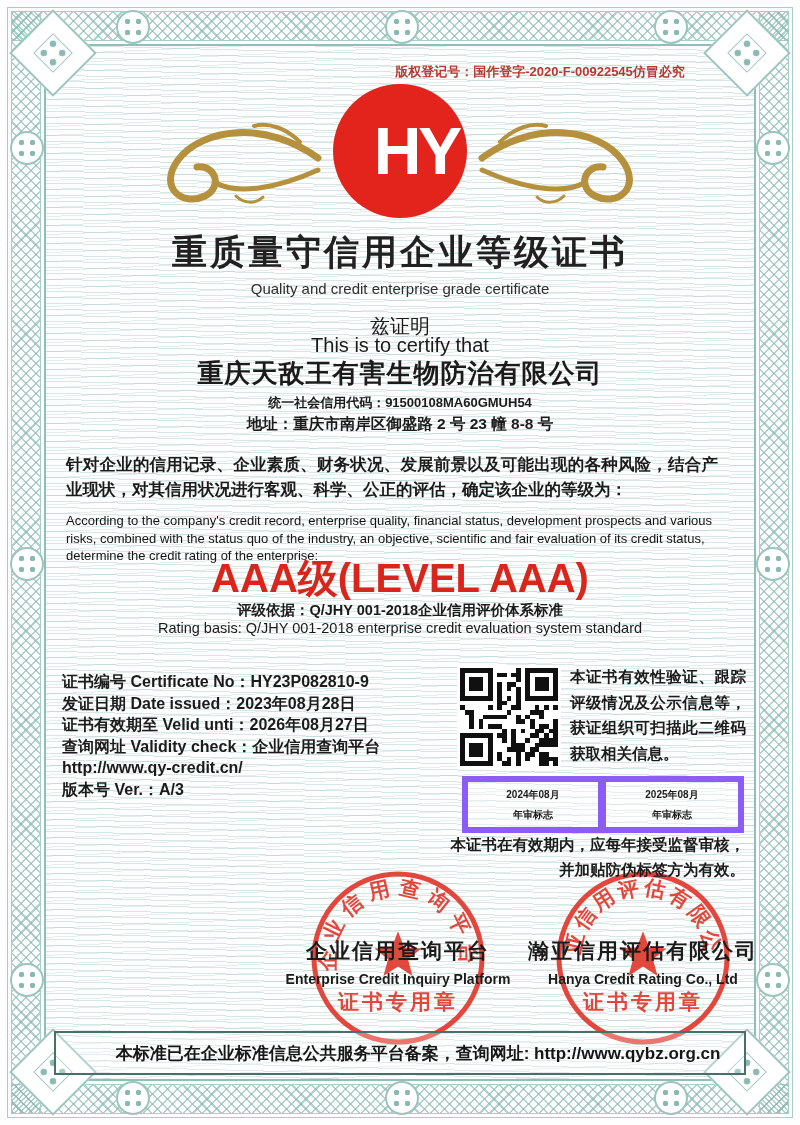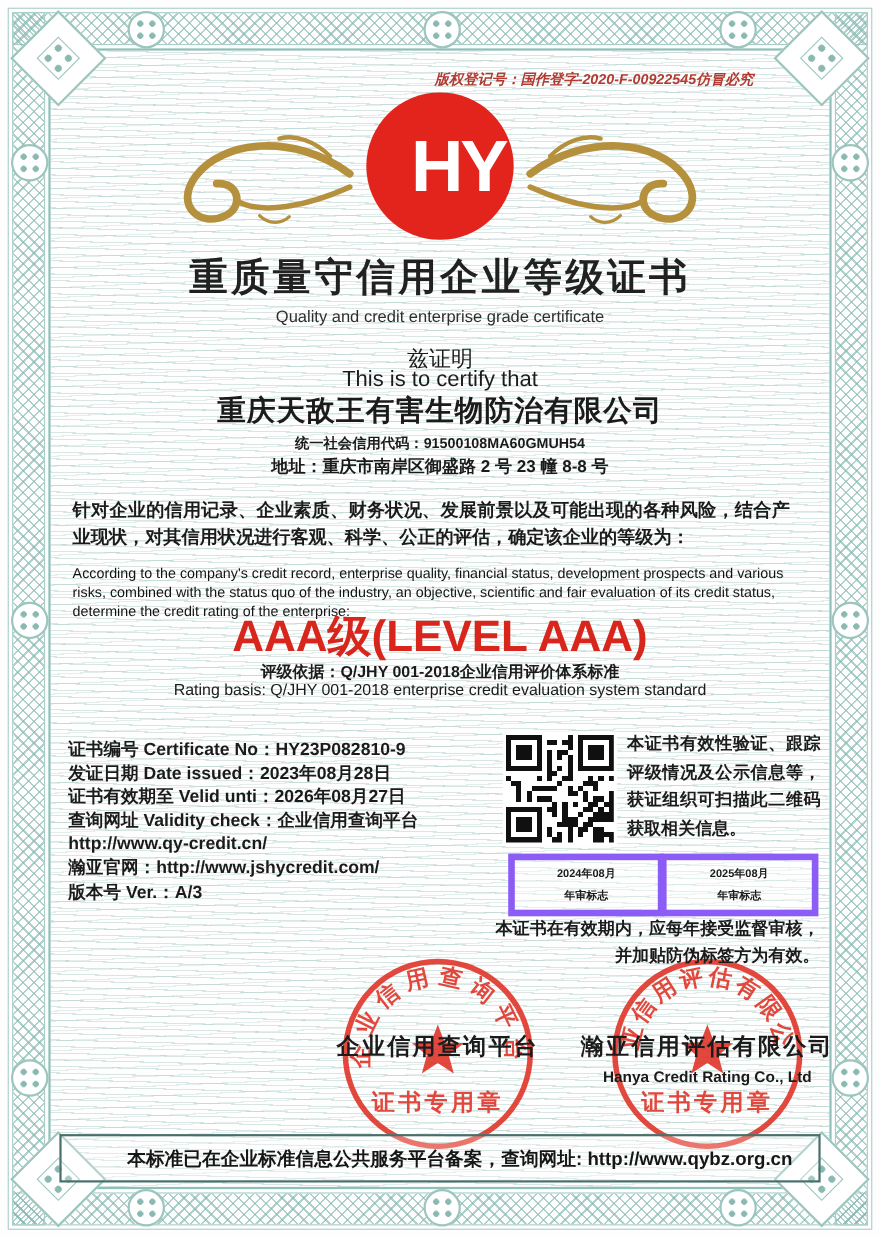--- a/index.html
+++ b/index.html
@@ -31,21 +31,21 @@
     background:radial-gradient(#8ab9b2 3px,transparent 3.5px) 0 0/13px 13px;}
   .cd-tl{left:22px;top:22px;} .cd-tr{right:22px;top:22px;}
   .cd-bl{left:22px;bottom:22px;} .cd-br{right:22px;bottom:22px;}
   .medallion{position:absolute;width:30px;height:30px;border-radius:50%;background:#fff;
     border:2px solid #9cc5be;z-index:1;}
   .medallion::after{content:"";position:absolute;inset:4px;
     background:radial-gradient(#8ab9b2 2.6px,transparent 3px) 0 0/11px 11px;}
   
   .abs{position:absolute;z-index:3;}
   .ctr{left:0;width:800px;text-align:center;}
-  .copyright{top:63px;left:280px;width:520px;text-align:center;font-size:13px;color:#b23a31;font-weight:600;font-style:italic;}
+  .copyright{top:63px;left:280px;width:520px;text-align:center;font-size:13px;color:#b23a31;font-weight:600;}
   .logo{left:333px;top:84px;width:134px;height:134px;border-radius:50%;background:#e2241d;
     display:flex;align-items:center;justify-content:center;}
   .logo span{color:#fff;font-size:66px;font-weight:900;letter-spacing:-3px;font-family:"Liberation Sans",sans-serif;margin-left:33px;}
   .flourish{position:absolute;z-index:2;top:100px;width:238px;height:106px;}
   .flourish.l{left:86px;} .flourish.r{left:476px;transform:scaleX(-1);}
   .title{top:229px;font-size:35px;font-weight:600;letter-spacing:3px;color:#212121;}
   .subtitle{top:280px;font-size:15px;color:#2e2e2e;}
   .certify-cn{top:313px;font-size:20px;font-weight:400;}
   .certify-en{top:334px;font-size:20px;}
   .company{top:356px;font-size:26px;font-weight:700;letter-spacing:1px;}
@@ -139,21 +139,20 @@
 <div class="abs ctr level">AAA级(LEVEL AAA)</div>
 <div class="abs ctr rating-cn">评级依据：Q/JHY 001-2018企业信用评价体系标准</div>
 <div class="abs ctr rating-en">Rating basis: Q/JHY 001-2018 enterprise credit evaluation system standard</div>
 
 <div class="abs details">
   <div>证书编号 Certificate No：HY23P082810-9</div>
   <div>发证日期 Date issued：2023年08月28日</div>
   <div>证书有效期至 Velid unti：2026年08月27日</div>
   <div>查询网址 Validity check：企业信用查询平台</div>
   <div>http://www.qy-credit.cn/</div>
-  <div>瀚亚官网：http://www.jshycredit.com/</div>
   <div>版本号 Ver.：A/3</div>
 </div>
 
 <div class="abs qr-box"><svg viewBox="0 0 21 21" width="98" height="98" shape-rendering="crispEdges">
       <path d="M0 0h1v1h-1zM0 1h1v1h-1zM0 2h1v1h-1zM0 3h1v1h-1zM0 4h1v1h-1zM0 5h1v1h-1zM0 6h1v1h-1zM1 0h1v1h-1zM1 6h1v1h-1zM2 0h1v1h-1zM2 2h1v1h-1zM2 3h1v1h-1zM2 4h1v1h-1zM2 6h1v1h-1zM3 0h1v1h-1zM3 2h1v1h-1zM3 3h1v1h-1zM3 4h1v1h-1zM3 6h1v1h-1zM4 0h1v1h-1zM4 2h1v1h-1zM4 3h1v1h-1zM4 4h1v1h-1zM4 6h1v1h-1zM5 0h1v1h-1zM5 6h1v1h-1zM6 0h1v1h-1zM6 1h1v1h-1zM6 2h1v1h-1zM6 3h1v1h-1zM6 4h1v1h-1zM6 5h1v1h-1zM6 6h1v1h-1zM14 0h1v1h-1zM14 1h1v1h-1zM14 2h1v1h-1zM14 3h1v1h-1zM14 4h1v1h-1zM14 5h1v1h-1zM14 6h1v1h-1zM15 0h1v1h-1zM15 6h1v1h-1zM16 0h1v1h-1zM16 2h1v1h-1zM16 3h1v1h-1zM16 4h1v1h-1zM16 6h1v1h-1zM17 0h1v1h-1zM17 2h1v1h-1zM17 3h1v1h-1zM17 4h1v1h-1zM17 6h1v1h-1zM18 0h1v1h-1zM18 2h1v1h-1zM18 3h1v1h-1zM18 4h1v1h-1zM18 6h1v1h-1zM19 0h1v1h-1zM19 6h1v1h-1zM20 0h1v1h-1zM20 1h1v1h-1zM20 2h1v1h-1zM20 3h1v1h-1zM20 4h1v1h-1zM20 5h1v1h-1zM20 6h1v1h-1zM0 14h1v1h-1zM0 15h1v1h-1zM0 16h1v1h-1zM0 17h1v1h-1zM0 18h1v1h-1zM0 19h1v1h-1zM0 20h1v1h-1zM1 14h1v1h-1zM1 20h1v1h-1zM2 14h1v1h-1zM2 16h1v1h-1zM2 17h1v1h-1zM2 18h1v1h-1zM2 20h1v1h-1zM3 14h1v1h-1zM3 16h1v1h-1zM3 17h1v1h-1zM3 18h1v1h-1zM3 20h1v1h-1zM4 14h1v1h-1zM4 16h1v1h-1zM4 17h1v1h-1zM4 18h1v1h-1zM4 20h1v1h-1zM5 14h1v1h-1zM5 20h1v1h-1zM6 14h1v1h-1zM6 15h1v1h-1zM6 16h1v1h-1zM6 17h1v1h-1zM6 18h1v1h-1zM6 19h1v1h-1zM6 20h1v1h-1zM12 0h1v1h-1zM8 1h1v1h-1zM9 1h1v1h-1zM11 1h1v1h-1zM12 1h1v1h-1zM12 2h1v1h-1zM8 3h1v1h-1zM10 3h1v1h-1zM11 3h1v1h-1zM8 4h1v1h-1zM10 4h1v1h-1zM12 4h1v1h-1zM8 5h1v1h-1zM12 5h1v1h-1zM8 6h1v1h-1zM10 6h1v1h-1zM12 6h1v1h-1zM8 7h1v1h-1zM9 7h1v1h-1zM12 7h1v1h-1zM0 8h1v1h-1zM6 8h1v1h-1zM8 8h1v1h-1zM11 8h1v1h-1zM12 8h1v1h-1zM16 8h1v1h-1zM18 8h1v1h-1zM20 8h1v1h-1zM1 9h1v1h-1zM2 9h1v1h-1zM10 9h1v1h-1zM15 9h1v1h-1zM16 9h1v1h-1zM17 9h1v1h-1zM2 10h1v1h-1zM5 10h1v1h-1zM6 10h1v1h-1zM7 10h1v1h-1zM8 10h1v1h-1zM9 10h1v1h-1zM12 10h1v1h-1zM14 10h1v1h-1zM17 10h1v1h-1zM2 11h1v1h-1zM4 11h1v1h-1zM12 11h1v1h-1zM13 11h1v1h-1zM15 11h1v1h-1zM20 11h1v1h-1zM2 12h1v1h-1zM4 12h1v1h-1zM6 12h1v1h-1zM7 12h1v1h-1zM8 12h1v1h-1zM15 12h1v1h-1zM17 12h1v1h-1zM18 12h1v1h-1zM20 12h1v1h-1zM9 13h1v1h-1zM11 13h1v1h-1zM13 13h1v1h-1zM16 13h1v1h-1zM17 13h1v1h-1zM19 13h1v1h-1zM20 13h1v1h-1zM8 14h1v1h-1zM9 14h1v1h-1zM11 14h1v1h-1zM15 14h1v1h-1zM16 14h1v1h-1zM18 14h1v1h-1zM20 14h1v1h-1zM9 15h1v1h-1zM11 15h1v1h-1zM14 15h1v1h-1zM17 15h1v1h-1zM18 15h1v1h-1zM19 15h1v1h-1zM20 15h1v1h-1zM11 16h1v1h-1zM12 16h1v1h-1zM13 16h1v1h-1zM16 16h1v1h-1zM17 16h1v1h-1zM18 16h1v1h-1zM19 16h1v1h-1zM20 16h1v1h-1zM10 17h1v1h-1zM11 17h1v1h-1zM12 17h1v1h-1zM13 17h1v1h-1zM15 17h1v1h-1zM16 17h1v1h-1zM8 18h1v1h-1zM12 18h1v1h-1zM14 18h1v1h-1zM15 18h1v1h-1zM17 18h1v1h-1zM18 18h1v1h-1zM8 19h1v1h-1zM10 19h1v1h-1zM12 19h1v1h-1zM14 19h1v1h-1zM17 19h1v1h-1zM18 19h1v1h-1zM19 19h1v1h-1zM20 19h1v1h-1zM9 20h1v1h-1zM10 20h1v1h-1zM12 20h1v1h-1zM17 20h1v1h-1zM18 20h1v1h-1zM20 20h1v1h-1z" fill="#101010"></path>
     </svg></div>
 <div class="abs qr-side">本证书有效性验证、跟踪评级情况及公示信息等，获证组织可扫描此二维码获取相关信息。</div>
 
 <div class="abs badge b1">
   <div>2024年08月</div>
@@ -184,20 +183,21 @@
   <circle cx="90" cy="90" r="84" fill="none" stroke="#e03024" stroke-width="5"></circle>
   <text class="arc-text arc-b" text-anchor="middle">
     <textPath href="#arcR" startOffset="50%">瀚亚信用评估有限公司</textPath>
   </text>
   <polygon fill="#e03024" transform="translate(90,88) scale(0.95)" points="0,-26 6.5,-8.9 24.7,-8 10.5,3.4 15.3,21 0,11 -15.3,21 -10.5,3.4 -24.7,-8 -6.5,-8.9"></polygon>
   <text x="90" y="141" text-anchor="middle" class="seal-bottom">证书专用章</text>
 </svg>
 
 <div class="abs org ol">
   <div class="cn">企业信用查询平台</div>
+  <div class="en">Enterprise Credit Inquiry Platform</div>
 </div>
 <div class="abs org or">
   <div class="cn">瀚亚信用评估有限公司</div>
   <div class="en">Hanya Credit Rating Co., Ltd</div>
 </div>
 
 <div class="abs footer-box">
   <span>本标准已在企业标准信息公共服务平台备案，查询网址: http://www.qybz.org.cn</span>
 </div>
 

